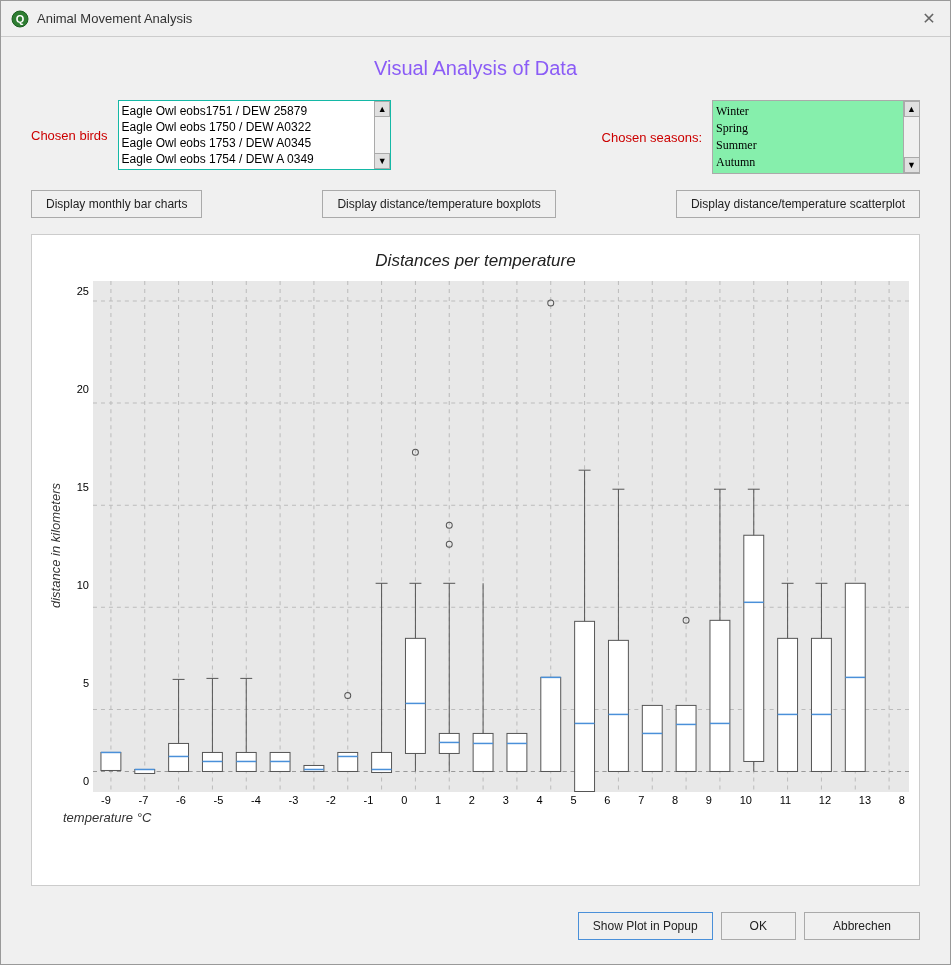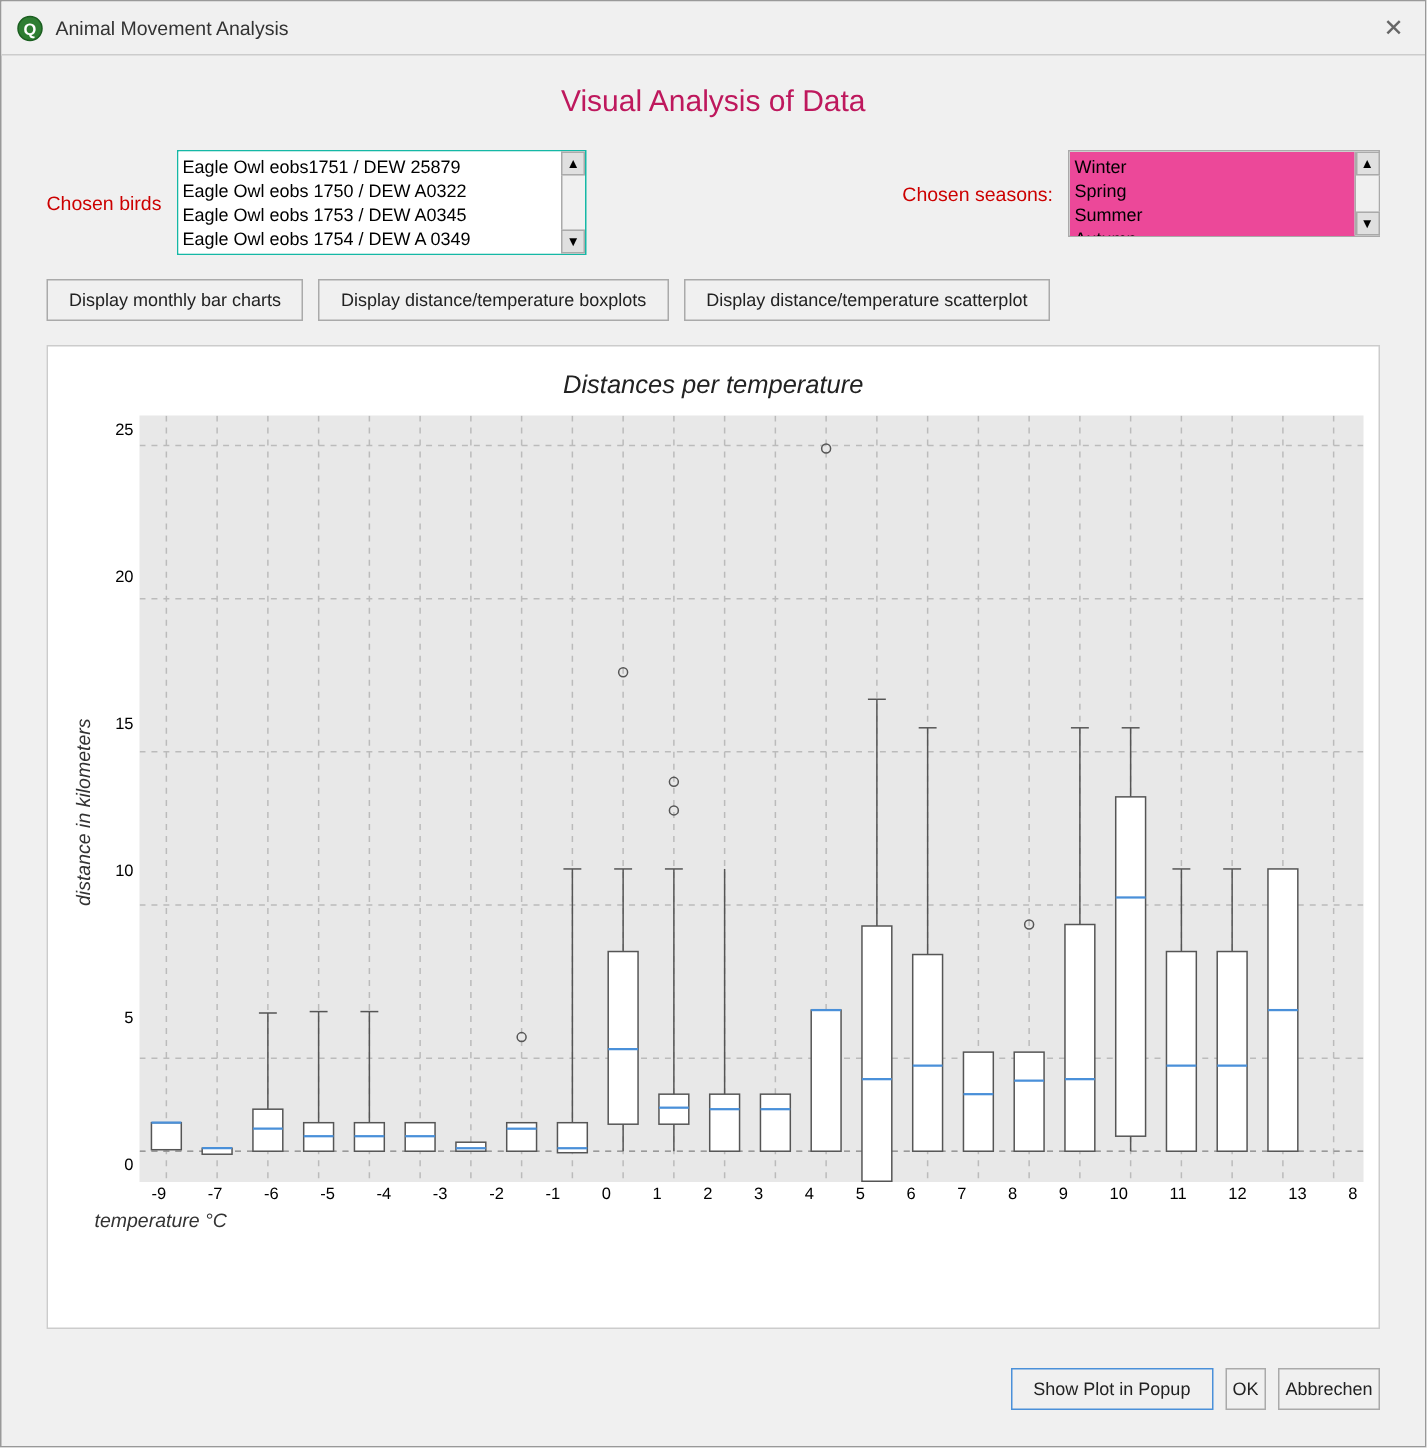--- a/index.html
+++ b/index.html
@@ -57,21 +57,21 @@
       flex: 1;
       padding: 20px 30px;
       display: flex;
       flex-direction: column;
       gap: 16px;
     }
     .page-title {
       text-align: center;
       font-size: 20px;
       font-weight: normal;
-      color: #be185d;
+      color: #8b5cf6;
       margin-bottom: 4px;
     }
     .controls-row {
       display: flex;
       align-items: flex-start;
       gap: 20px;
     }
     .listbox-group {
       display: flex;
       align-items: center;
@@ -89,20 +89,21 @@
     .seasons-group {
       display: flex;
       align-items: center;
       gap: 10px;
       margin-left: auto;
     }
     .buttons-row {
       display: flex;
       gap: 10px;
       align-items: center;
+      justify-content: space-between;
     }
     .btn {
       padding: 6px 14px;
       background: #f0f0f0;
       border: 1px solid #aaa;
       cursor: pointer;
       font-size: 12px;
       color: #222;
     }
     .chart-area {
@@ -162,21 +163,21 @@
     }
     .btn-show-plot {
       padding: 6px 14px;
       background: #f0f0f0;
       border: 1px solid #4a90d9;
       cursor: pointer;
       font-size: 12px;
       color: #222;
     }
     .btn-ok, .btn-cancel {
-      padding: 6px 4px;
+      padding: 6px 28px;
       background: #f0f0f0;
       border: 1px solid #aaa;
       cursor: pointer;
       font-size: 12px;
       color: #222;
     }
     .listbox-wrapper {
       display: flex;
       border: 1px solid #14b8a6;
     }
@@ -205,26 +206,27 @@
       align-items: center;
       justify-content: center;
       font-size: 9px;
       cursor: pointer;
     }
     .seasons-wrapper {
       display: flex;
       border: 1px solid #aaa;
     }
     .seasons-inner {
-      background: #ec4899;
+      background: #86efac;
       width: 190px;
-      height: 56px;
+      height: 72px;
       overflow-y: auto;
       font-size: 12px;
       padding: 2px 0;
+      font-family: Liberation Serif, serif;
     }
     .seasons-scrollbar {
       width: 16px;
       background: #f0f0f0;
       border-left: 1px solid #aaa;
       display: flex;
       flex-direction: column;
       align-items: center;
     }
   </style>

